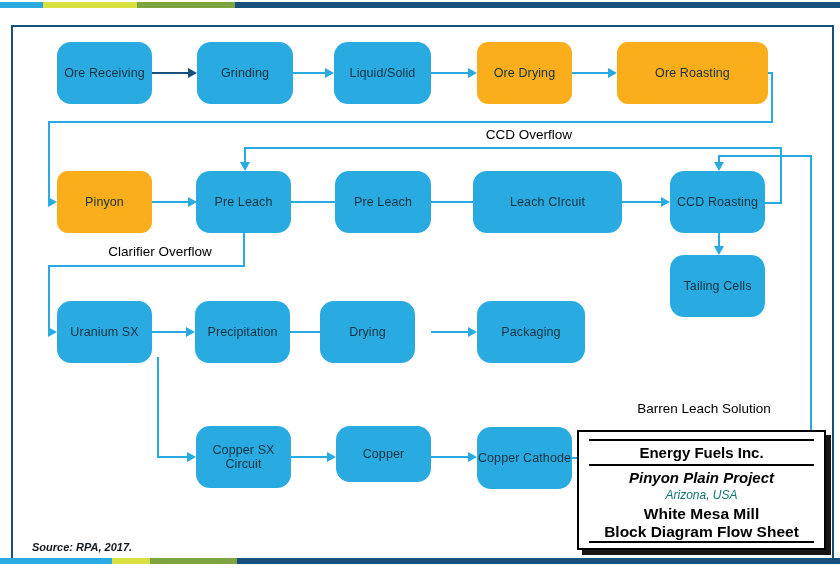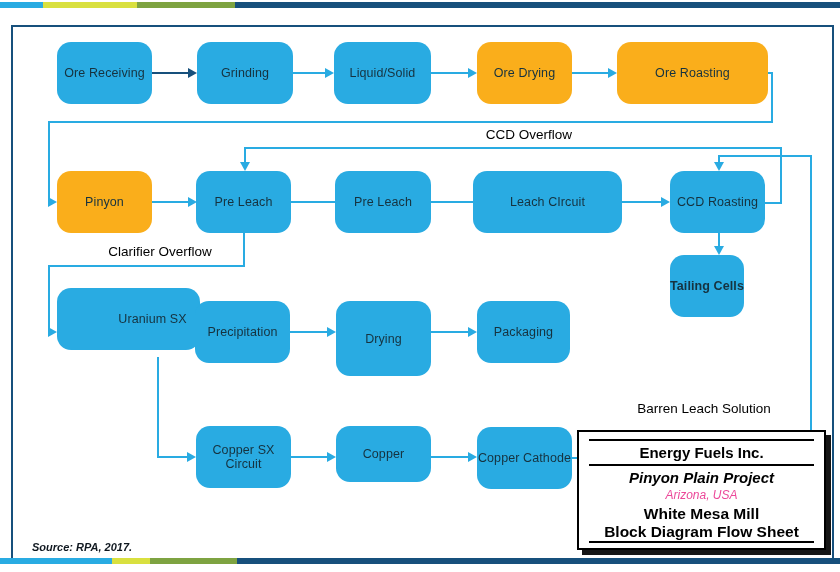--- a/index.html
+++ b/index.html
@@ -7,36 +7,36 @@
        font-family:"Liberation Sans",sans-serif;}
   
   .stripe{position:absolute;height:6px;z-index:4;}
   .seg{position:absolute;top:0;height:100%;}
   .border-rect{position:absolute;left:11px;top:25px;width:819px;height:534px;
        border:2px solid #17507C;z-index:0;}
   
   .node{position:absolute;border-radius:14px;display:flex;align-items:center;justify-content:center;
         color:#16323F;font-size:12.5px;letter-spacing:.1px;text-align:center;z-index:2;}
   .blue{background:#29ABE2;}
-  .orange{background:#FAAE1B;}
+  .orange{background:#FAAE1B;border-radius:11px;}
   #n-ore-receiving{left:57px;top:42px;width:95px;height:62px;}
   #n-grinding{left:197px;top:42px;width:96px;height:62px;}
   #n-liquid-solid{left:334px;top:42px;width:97px;height:62px;}
   #n-ore-drying{left:477px;top:42px;width:95px;height:62px;}
   #n-ore-roasting{left:617px;top:42px;width:151px;height:62px;}
   #n-quench{left:57px;top:171px;width:95px;height:62px;}
   #n-pre-leach-1{left:196px;top:171px;width:95px;height:62px;}
   #n-pre-leach-2{left:335px;top:171px;width:96px;height:62px;}
   #n-leach-circuit{left:473px;top:171px;width:149px;height:62px;}
   #n-ccd-circuit{left:670px;top:171px;width:95px;height:62px;}
-  #n-tailing-cells{left:670px;top:255px;width:74px;height:62px;font-weight:bold;}
-  #n-uranium-sx{left:57px;top:288px;width:95px;height:62px;padding-left:48px;}
+  #n-tailing-cells{left:670px;top:255px;width:95px;height:62px;}
+  #n-uranium-sx{left:57px;top:301px;width:95px;height:62px;}
   #n-precipitation{left:195px;top:301px;width:95px;height:62px;}
-  #n-drying{left:336px;top:301px;width:95px;height:75px;}
-  #n-packaging{left:477px;top:301px;width:93px;height:62px;}
+  #n-drying{left:320px;top:301px;width:95px;height:62px;}
+  #n-packaging{left:477px;top:301px;width:108px;height:62px;}
   #n-copper-sx-circuit{left:196px;top:426px;width:95px;height:62px;}
   #n-copper{left:336px;top:426px;width:95px;height:56px;}
   #n-copper-cathode{left:477px;top:427px;width:95px;height:62px;}
   
   .hl{position:absolute;height:2px;background:#29ABE2;z-index:1;}
   .vl{position:absolute;width:2px;background:#29ABE2;z-index:1;}
   .hl.navy,.vl.navy{background:#17507C;}
   .ar{position:absolute;width:0;height:0;z-index:1;
       border-top:5px solid transparent;border-bottom:5px solid transparent;border-left:9px solid #29ABE2;}
   .ar.navy{border-left-color:#17507C;}
@@ -48,21 +48,21 @@
   #lbl-clarifier{left:80px;top:244px;width:160px;}
   #lbl-barren{left:614px;top:401px;width:180px;}
   
   .title-block{position:absolute;left:577px;top:430px;width:249px;height:120px;background:#fff;
       border:2px solid #000;box-shadow:5px 5px 0 0 #161616;z-index:5;
       display:flex;flex-direction:column;align-items:stretch;padding:7px 10px 5px;box-sizing:border-box;}
   .tb-rule{height:2px;background:#000;flex:0 0 auto;}
   .tb-company{font-size:15px;font-weight:bold;text-align:center;margin:3px 0;color:#000;}
   .tb-gap{flex:1 1 auto;}
   .tb-project{font-size:15px;font-weight:bold;font-style:italic;text-align:center;color:#000;}
-  .tb-location{font-size:12px;font-style:italic;text-align:center;color:#ec4899;margin:2px 0 3px;}
+  .tb-location{font-size:12px;font-style:italic;text-align:center;color:#0f766e;margin:2px 0 3px;}
   .tb-facility{font-size:15.5px;font-weight:bold;text-align:center;color:#000;}
   .tb-sheet{font-size:15.5px;font-weight:bold;text-align:center;color:#000;margin-bottom:0;}
   
   .source-note{position:absolute;left:32px;top:541px;font-size:11px;font-weight:bold;
       font-style:italic;color:#101820;z-index:2;}
 </style>
 </head>
 <body>
 
 <div class="stripe" style="left:0;top:2px;width:840px;">

